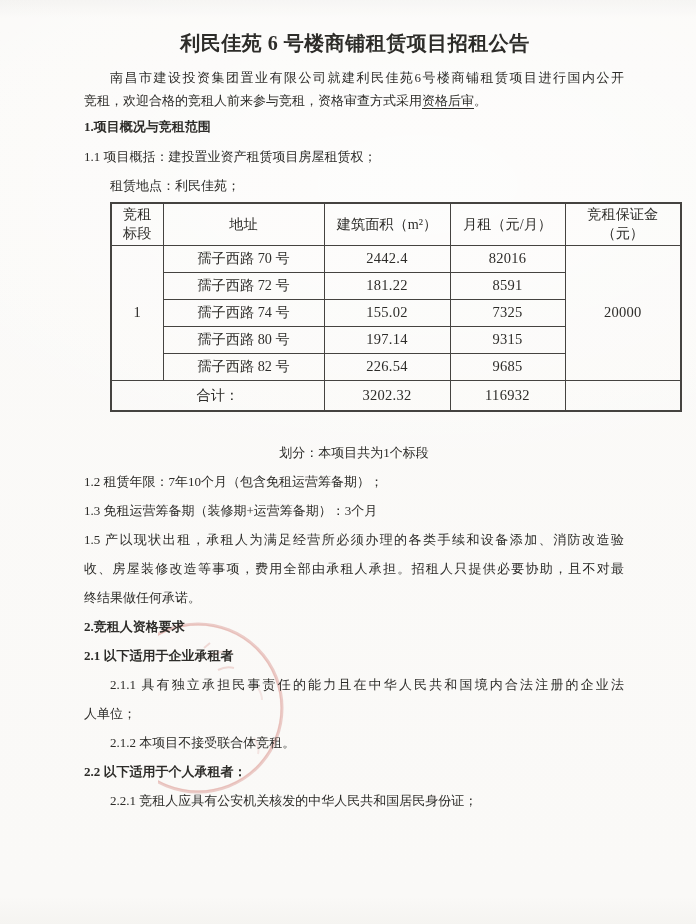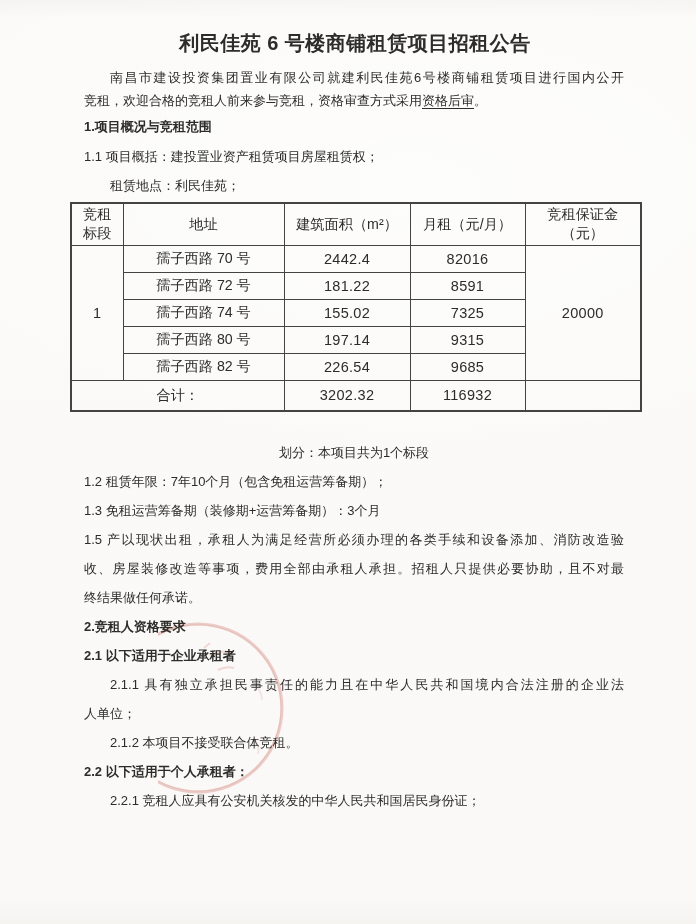--- a/index.html
+++ b/index.html
@@ -4,21 +4,21 @@
 <style>
   html,body { margin:0; padding:0; }
   .page {
     position: relative;
     width: 696px;
     height: 924px;
     margin: 0 auto;
     background:
       radial-gradient(ellipse 600px 300px at 60% 20%, rgba(255,255,255,.6), rgba(255,255,255,0)),
       linear-gradient(180deg, #f4f3f1 0%, #fbfaf8 2%, #faf9f7 97%, #f5f4f1 100%);
-    font-family: Liberation Sans, sans-serif;
+    font-family: Liberation Serif, serif;
     color: #2d2c29;
     overflow: hidden;
   }
   .content {
     position: absolute;
     inset: 0;
     padding: 30px 56px 0 70px;
     box-sizing: border-box;
   }
   .doc-title {
@@ -50,21 +50,21 @@
     color: #2d2c29;
   }
   table.bid-table th, table.bid-table td {
     border: 1px solid #454340;
     text-align: center;
     vertical-align: middle;
     padding: 0 2px;
     font-weight: normal;
     overflow: hidden;
   }
-  table.bid-table { border: 2px solid #454340; }
+  table.bid-table { border: 2px solid #454340; margin-left: 40px; }
   .th-row { height: 42px; line-height: 19px; }
   .data-row { height: 27px; }
   .total-row { height: 31px; padding-left: 15px; }
   .c1 { width: 52px; }
   .c2 { width: 161px; }
   .c3 { width: 126px; }
   .c4 { width: 115px; }
   .c5 { width: 116px; }
   .num { font-size: 14.5px; letter-spacing: .3px; }
 

